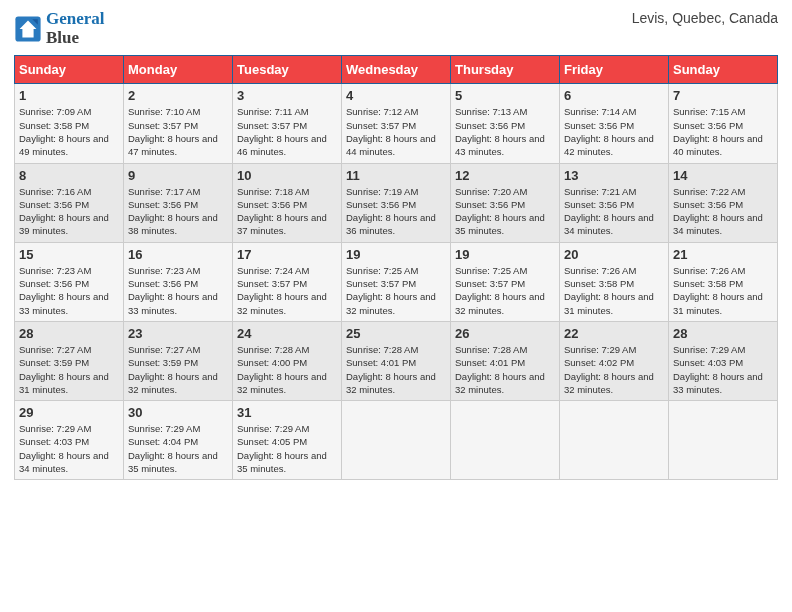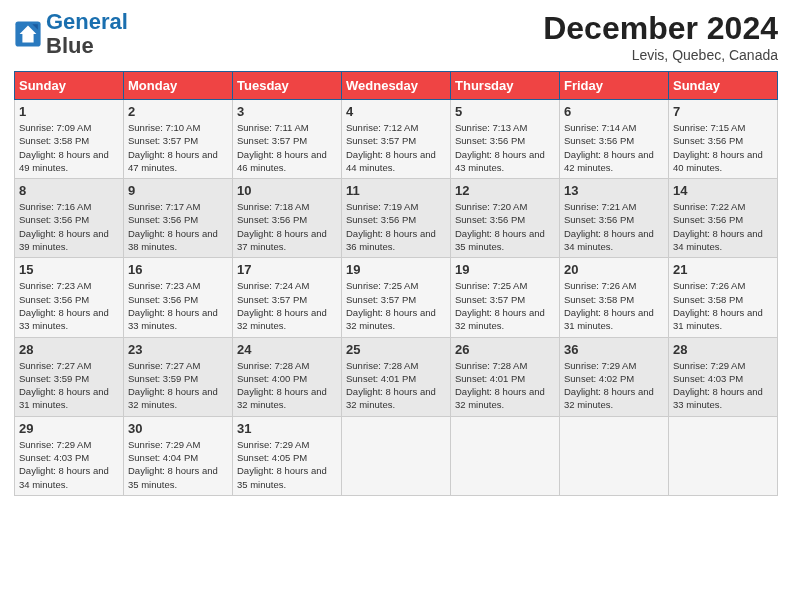--- a/index.html
+++ b/index.html
@@ -19,24 +19,25 @@
       justify-content: space-between;
       align-items: flex-start;
       margin-bottom: 8px;
     }
     .logo {
       display: flex;
       align-items: center;
       gap: 4px;
     }
     .logo-text {
-      font-size: 22px;
+      font-size: 17px;
       font-weight: bold;
       color: #333;
       line-height: 1.1;
+      font-family: Liberation Serif, serif;
     }
     .logo-text span {
       color: #1a6faf;
     }
     .logo-icon {
       width: 28px;
       height: 28px;
     }
     .title-block {
       text-align: right;
@@ -103,21 +104,20 @@
         <rect x="2" y="2" width="36" height="36" rx="4" fill="#2a7abf"></rect>
         <polygon points="20,8 32,20 28,20 28,32 12,32 12,20 8,20" fill="white"></polygon>
         <polygon points="24,4 38,18 34,14 34,6 26,6" fill="#1a5a9f"></polygon>
       </svg>
       <div class="logo-text">
         <span>General</span><br>
         <span style="color:#404040">Blue</span>
       </div>
     </div>
     <div class="title-block">
-      <div class="main-title">December 2024</div>
       <div class="subtitle">Levis, Quebec, Canada</div>
     </div>
   </div>
 
   <table>
     <thead>
       <tr>
 
       <th>Sunday</th>
           <th>Monday</th>
@@ -234,21 +234,21 @@
       </td>
           <td>
         <span class="day-num">25</span>
         <span class="cell-text">Sunrise: 7:28 AM<br>Sunset: 4:01 PM<br>Daylight: 8 hours and 32 minutes.</span>
       </td>
           <td>
         <span class="day-num">26</span>
         <span class="cell-text">Sunrise: 7:28 AM<br>Sunset: 4:01 PM<br>Daylight: 8 hours and 32 minutes.</span>
       </td>
           <td>
-        <span class="day-num">36</span>
+        <span class="day-num">22</span>
         <span class="cell-text">Sunrise: 7:29 AM<br>Sunset: 4:02 PM<br>Daylight: 8 hours and 32 minutes.</span>
       </td>
           <td>
         <span class="day-num">28</span>
         <span class="cell-text">Sunrise: 7:29 AM<br>Sunset: 4:03 PM<br>Daylight: 8 hours and 33 minutes.</span>
       </td>
         </tr>
         <tr>
           <td>
         <span class="day-num">29</span>

